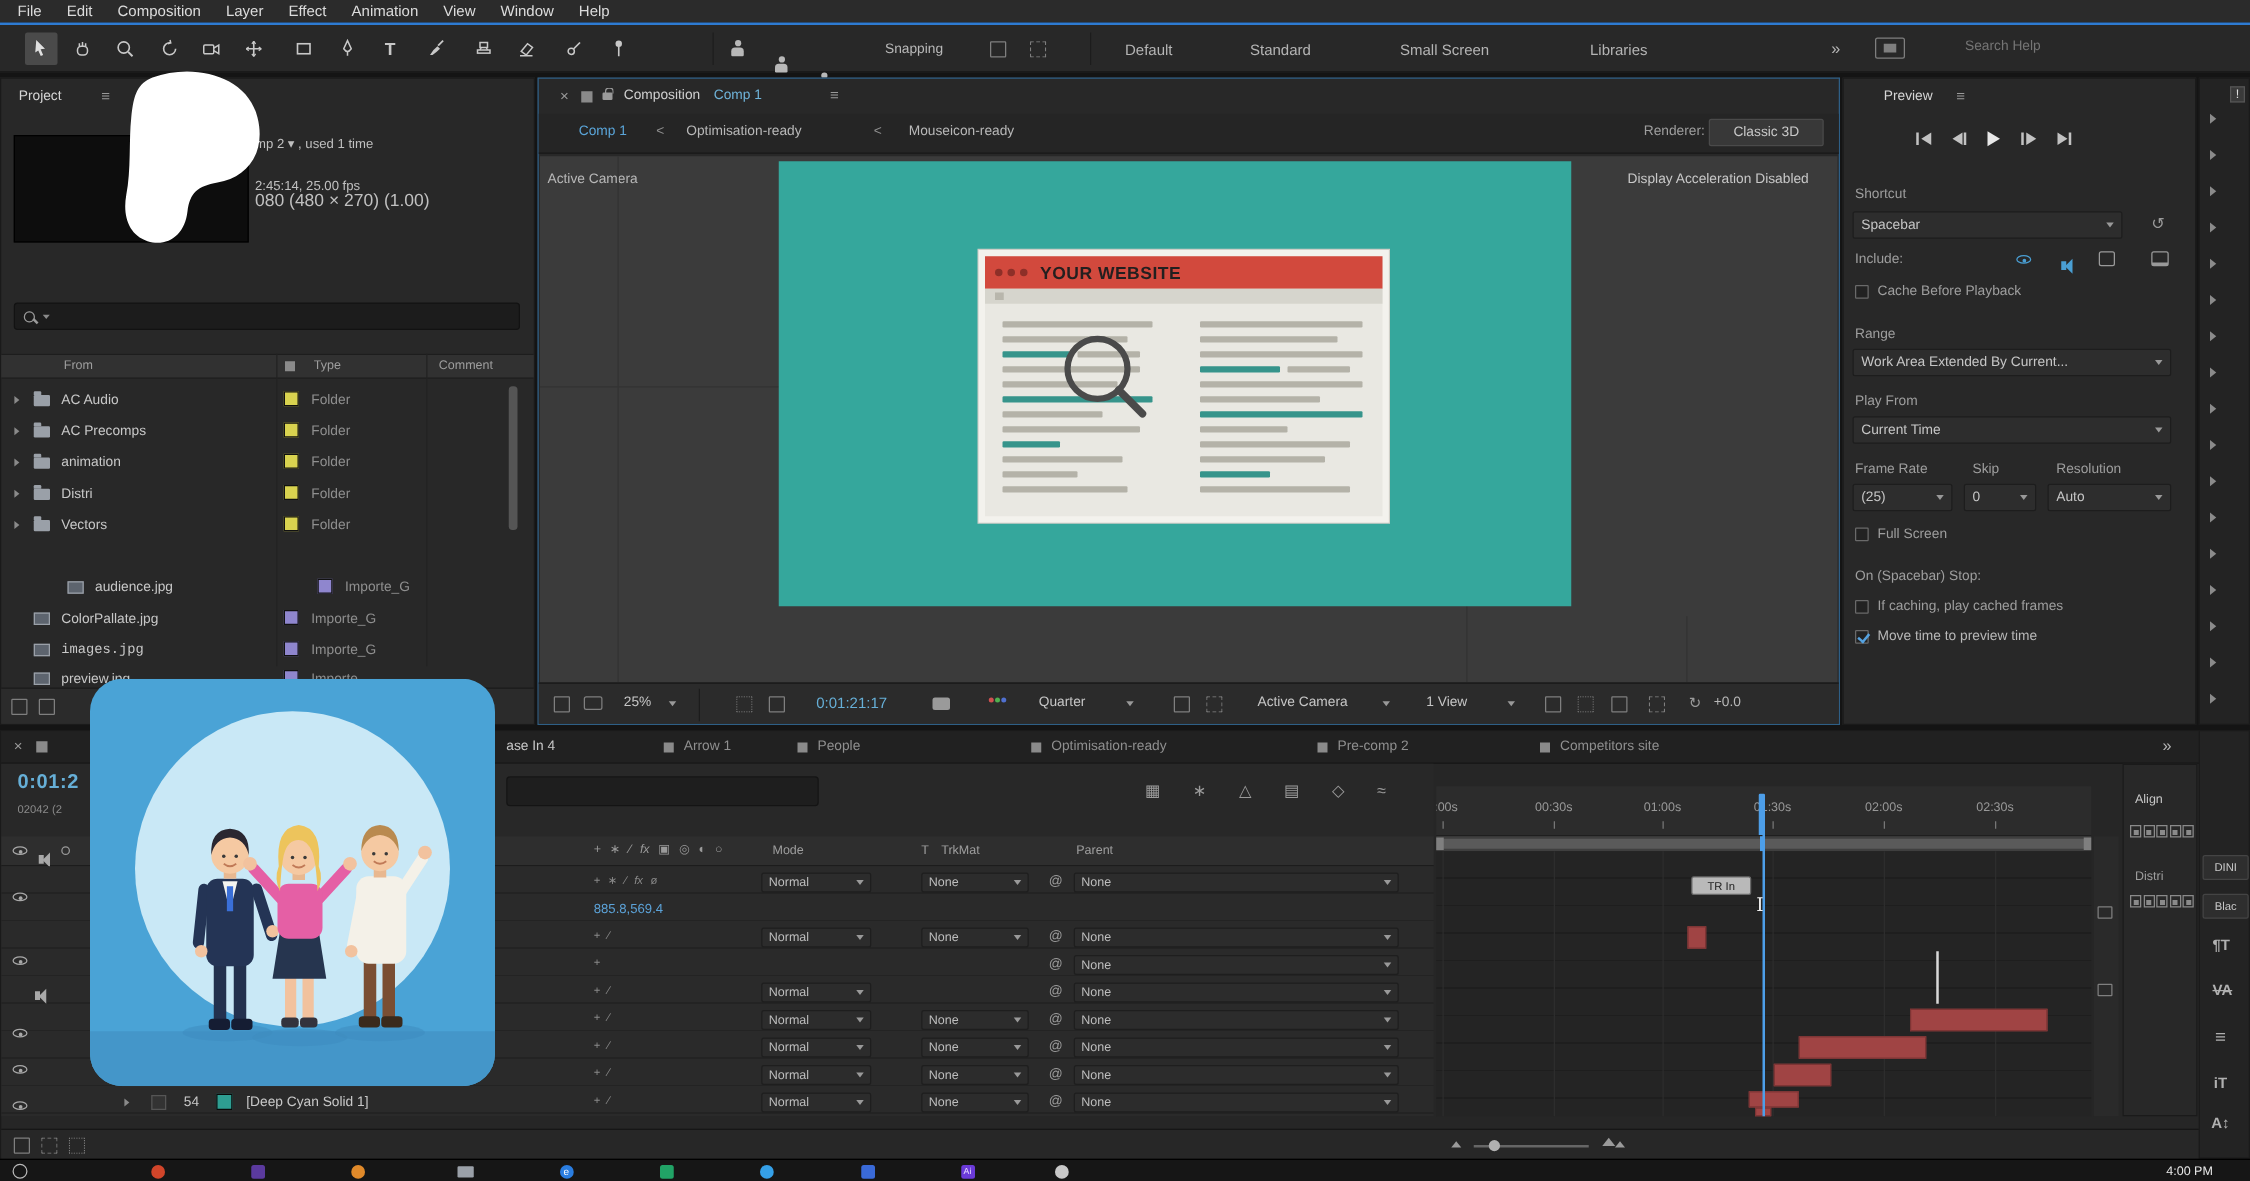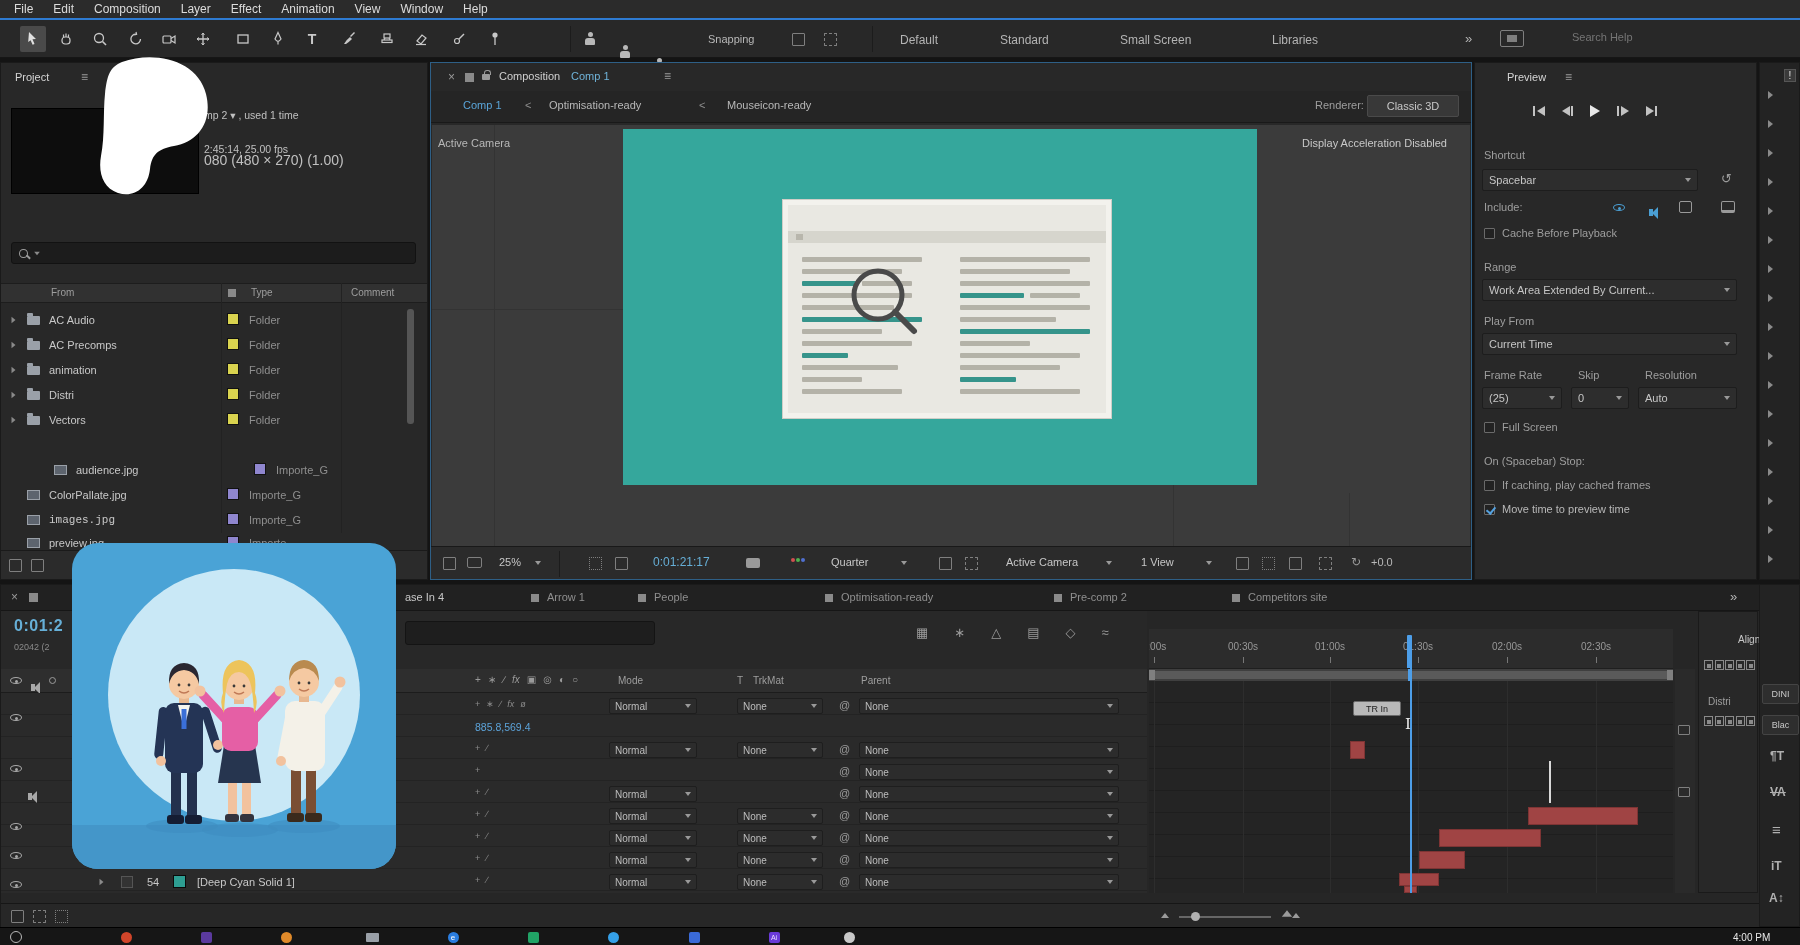--- a/index.html
+++ b/index.html
@@ -302,20 +302,26 @@
       <span class="p" style="left:6px;top:12px;color:#b8b8b8;">Active Camera</span>
       <span class="p" style="right:23px;top:12px;color:#c8c8c8;">Display Acceleration Disabled</span>
       <div class="p" style="left:62px;top:0;width:1px;height:421px;background:#333;"></div>
       <div class="p" style="left:0;top:184px;width:191px;height:1px;background:#333;"></div>
       <div class="p" style="left:741px;top:360px;width:1px;height:61px;background:#333;"></div>
       <div class="p" style="left:917px;top:368px;width:1px;height:53px;background:#333;"></div>
 
       <div class="p" style="left:191px;top:4px;width:634px;height:356px;background:#35a79c;">
 
         <div class="p" style="left:160px;top:71px;width:328px;height:218px;background:#e9e8e2;border:5px solid #f3f2ed;box-shadow:0 0 0 1px #cfcec7;">
+          <div class="p" style="left:0;top:0;width:318px;height:26px;background:#d2493d;">
+            <div class="p" style="left:8px;top:10px;width:6px;height:6px;border-radius:50%;background:#8e2f28;"></div>
+            <div class="p" style="left:18px;top:10px;width:6px;height:6px;border-radius:50%;background:#8e2f28;"></div>
+            <div class="p" style="left:28px;top:10px;width:6px;height:6px;border-radius:50%;background:#8e2f28;"></div>
+            <span class="p" style="left:44px;top:5px;font-size:14px;font-weight:bold;color:#231f1f;letter-spacing:.4px;">YOUR WEBSITE</span>
+          </div>
           <div class="p" style="left:0;top:26px;width:318px;height:12px;background:#d6d5cd;">
             <div class="p" style="left:8px;top:3px;width:7px;height:6px;background:#b8b6ac;"></div>
           </div>
           <div>
             <i class="ln" style="left:14px;top:52px;width:120px;"></i>
               <i class="ln" style="left:172px;top:52px;width:130px;"></i>
             <i class="ln" style="left:14px;top:64px;width:100px;"></i>
               <i class="ln" style="left:172px;top:64px;width:110px;"></i>
             <i class="ln t" style="left:14px;top:76px;width:54px;"></i>
               <i class="ln" style="left:74px;top:76px;width:50px;"></i>
@@ -760,21 +766,21 @@
       <span style="color:#222;font-size:9px;">TR In</span>
     </div>
     <span class="p" style="left:1404px;top:130px;color:#f0f0f0;font-family:'DejaVu Serif',serif;font-size:15px;">I</span>
 
     <div class="p" style="left:1674px;top:84px;width:20px;height:224px;background:#2a2a2a;">
       <div class="sqicon p" style="left:3px;top:56px;width:12px;height:10px;"></div>
       <div class="sqicon p" style="left:3px;top:118px;width:12px;height:10px;"></div>
     </div>
 
     <div class="p" style="left:1697px;top:26px;width:60px;height:282px;background:#282828;border:1px solid #1a1a1a;">
-      <span class="p" style="left:9px;top:22px;font-size:10px;color:#c8c8c8;margin-left:30px;">Align</span>
+      <span class="p" style="left:9px;top:22px;font-size:10px;color:#c8c8c8;">Align</span>
       <div class="p" style="left:5px;top:48px;display:flex;gap:1.5px;">
         <i class="alicon"></i>
           <i class="alicon"></i>
           <i class="alicon"></i>
           <i class="alicon"></i>
           <i class="alicon"></i>
       </div>
       <span class="p" style="left:9px;top:84px;font-size:10px;color:#9e9e9e;">Distri</span>
       <div class="p" style="left:5px;top:104px;display:flex;gap:1.5px;">
         <i class="alicon"></i>

